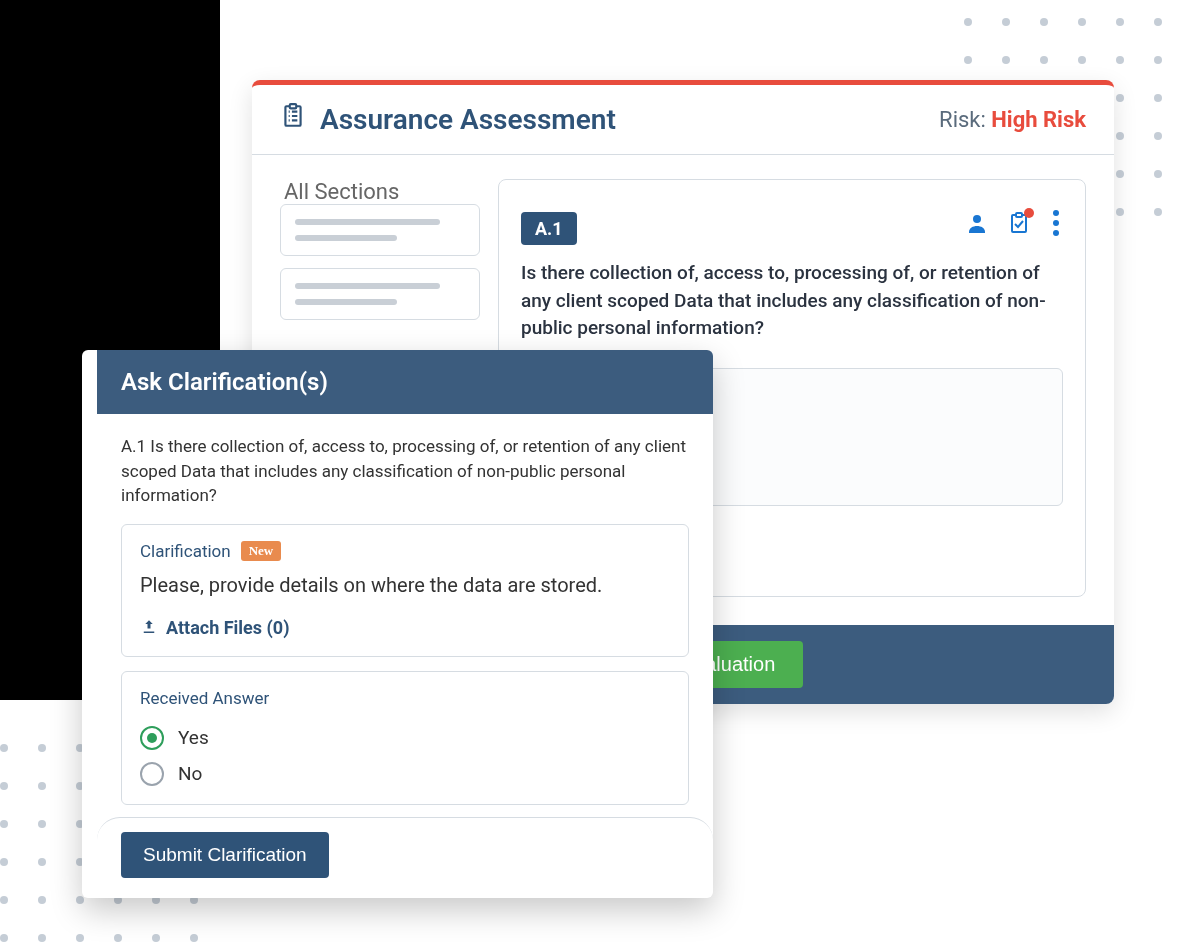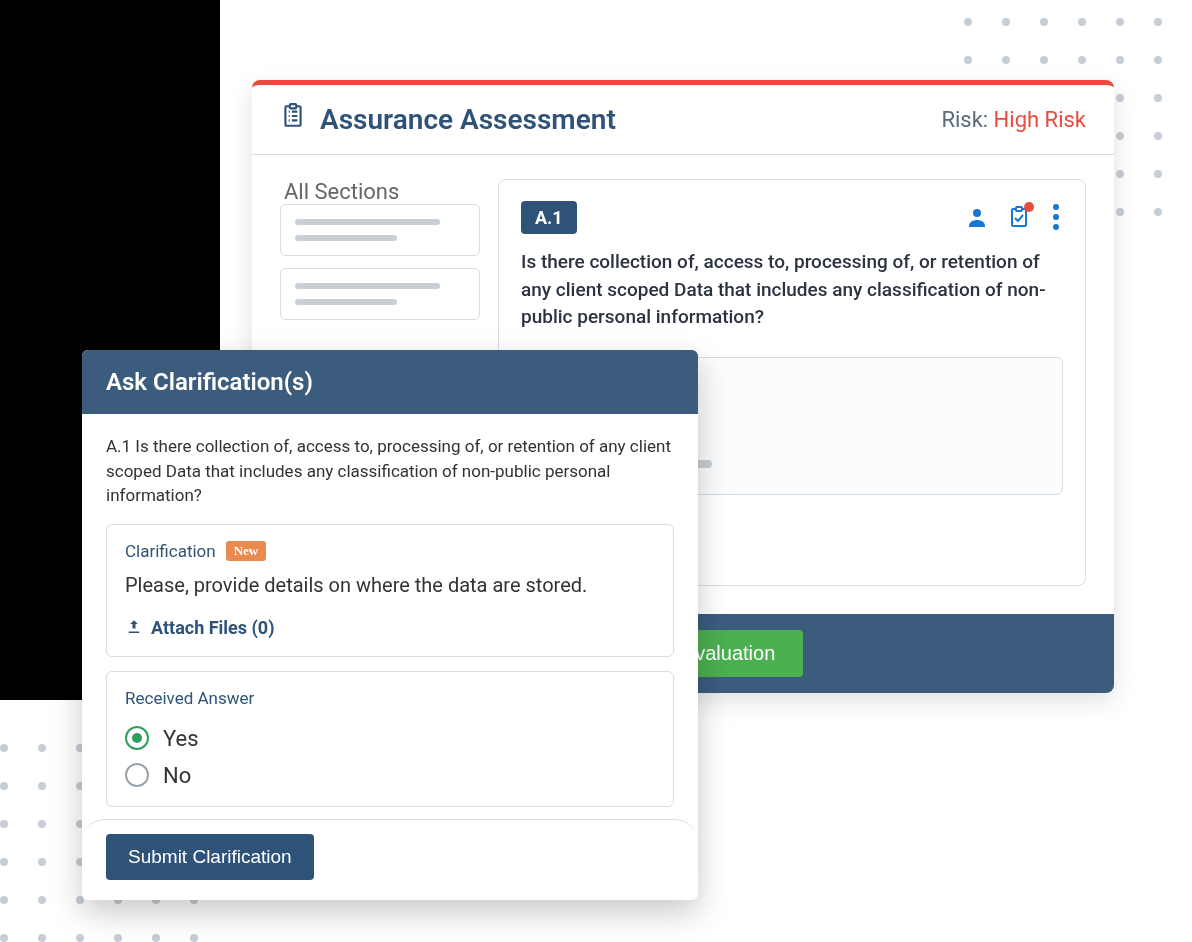--- a/index.html
+++ b/index.html
@@ -25,62 +25,62 @@
   .dot-grid-top{top:18px;right:30px;grid-template-columns:repeat(6,8px);grid-template-rows:repeat(6,8px);}
   .dot-grid-left{top:0;left:0;width:220px;height:700px;background:#000;}
   .dot-grid-bottom{bottom:0;left:0;grid-template-columns:repeat(6,8px);grid-template-rows:repeat(6,8px);}
 
   
   .assess-window{position:absolute;top:80px;left:252px;width:862px;background:#fff;border-radius:8px;box-shadow:0 8px 24px rgba(0,0,0,0.12);border-top:5px solid var(--accent-red);overflow:hidden;display:flex;flex-direction:column;}
   .assess-header{display:flex;align-items:center;justify-content:space-between;padding:18px 28px;border-bottom:1px solid var(--border-light);}
   .assess-title{display:flex;align-items:flex-start;gap:14px;font-size:28px;font-weight:600;color:var(--brand-blue);}
   .assess-title .icon svg{width:26px;height:26px;}
   .score-wrap{font-size:22px;color:var(--text-medium);}
-  .score-wrap .risk{color:var(--accent-red);font-weight:400;}
+  .score-wrap .risk{color:var(--accent-red);font-weight:700;}
   .assess-body{padding:24px 28px 0 28px;display:flex;gap:18px;}
   .left-col{width:200px;flex-shrink:0;}
   .section-col-title{font-size:22px;color:var(--text-muted);margin:0 0 0 4px;}
   .section-card{border:1px solid var(--border-light);border-radius:6px;padding:14px 14px;margin-bottom:12px;display:flex;flex-direction:column;gap:10px;}
   .ph-line{height:6px;background:var(--placeholder-grey);border-radius:3px;}
   .ph-line.short{width:60%;}
   .ph-line.long{width:85%;}
   .right-col{flex:1;}
   .section-title{font-size:22px;color:var(--text-muted);margin:0 0 18px 4px;}
   .question-card{border:1px solid var(--border-light);border-radius:8px;padding:20px 22px 24px;}
   .question-head{display:flex;align-items:center;justify-content:space-between;margin-bottom:14px;}
-  .q-badge{background:var(--brand-blue);color:#fff;font-weight:700;font-size:18px;padding:6px 14px;border-radius:4px;}
+  .q-badge{background:var(--brand-blue);color:#fff;font-weight:700;font-size:18px;padding:6px 14px;border-radius:4px;margin-top:12px;}
   .q-icons{display:flex;align-items:center;gap:18px;}
   .q-icons svg{width:24px;height:24px;display:block;}
   .kebab{display:flex;flex-direction:column;gap:4px;padding:4px;cursor:pointer;}
   .kebab span{width:6px;height:6px;background:#1976D2;border-radius:50%;}
   .question-text{font-size:19px;line-height:1.45;font-weight:500;color:#2B3340;}
   .comment-box{margin-top:26px;border:1px solid var(--border-light);border-radius:6px;padding:70px 20px 26px;background:#FBFCFD;position:relative;}
   .comment-label{font-size:17px;color:var(--text-medium);margin-bottom:12px;display:block;}
   .ph-input{height:8px;background:var(--placeholder-grey);border-radius:4px;width:34%;}
   .rating-row{margin-top:20px;display:flex;align-items:center;gap:12px;}
   .rating-box{border:1px solid var(--border-light);border-radius:6px;padding:10px 20px;font-size:20px;font-weight:600;color:#3A4552;background:#fff;}
   .rating-of{font-size:20px;color:var(--text-muted);}
   .footer-bar{margin-top:28px;background:var(--brand-navy);padding:16px 28px;display:flex;justify-content:center;}
   .complete-btn{background:var(--accent-green);color:#fff;border:none;font-size:20px;font-weight:500;padding:12px 28px;border-radius:4px;cursor:pointer;}
 
   
-  .clar-modal{position:absolute;top:350px;left:82px;width:616px;background:#fff;border-radius:6px;box-shadow:0 12px 32px rgba(0,0,0,0.22);overflow:hidden;}
+  .clar-modal{position:absolute;top:350px;left:82px;width:616px;background:#fff;border-radius:6px;box-shadow:0 12px 32px rgba(0,0,0,0.22);overflow:hidden;padding-left:15px;}
   .clar-header{background:var(--brand-navy);color:#fff;font-size:24px;font-weight:600;padding:18px 24px;}
   .clar-body{padding:20px 24px 12px;}
   .clar-question{font-size:17px;line-height:1.45;color:#333;margin:0 0 16px;}
   .clar-detail{border:1px solid var(--border-light);border-radius:6px;padding:16px 18px 18px;margin-bottom:14px;}
   .clar-detail-head{display:flex;align-items:center;gap:10px;margin-bottom:10px;}
   .clar-label{color:var(--brand-blue);font-size:17px;}
   .new-badge{background:#E98B4E;color:#fff;font-size:13px;font-weight:600;padding:2px 8px;border-radius:3px;font-family:Liberation Serif, serif;}
   .clar-text{font-size:20px;line-height:1.4;color:#333;margin:0 0 18px;}
   .attach-link{color:var(--brand-blue);font-weight:700;font-size:18px;display:flex;align-items:center;gap:8px;cursor:pointer;}
   .attach-link svg{width:18px;height:18px;}
   .answer-box{border:1px solid var(--border-light);border-radius:6px;padding:16px 18px 12px;}
   .answer-title{font-size:17px;color:var(--brand-blue);margin:0 0 12px;}
-  .radio-row{display:flex;align-items:center;gap:14px;font-size:22px;padding:6px 0;cursor:pointer;}
+  .radio-row{display:flex;align-items:center;gap:14px;font-size:19px;padding:6px 0;cursor:pointer;}
   .radio{width:20px;height:20px;border:2px solid #9AA3AD;border-radius:50%;display:inline-flex;align-items:center;justify-content:center;}
   .radio.checked{border-color:#2E9E5B;}
   .radio.checked::after{content:"";width:10px;height:10px;background:#2E9E5B;border-radius:50%;}
   .clar-footer{border-top:1px solid var(--border-light);padding:14px 24px 20px;border-radius:23px;}
   .submit-btn{background:var(--brand-blue);color:#fff;border:none;font-size:19px;font-weight:500;padding:12px 22px;border-radius:4px;cursor:pointer;}
 </style>
 </head>
 <body>
 
 <div class="stage">

